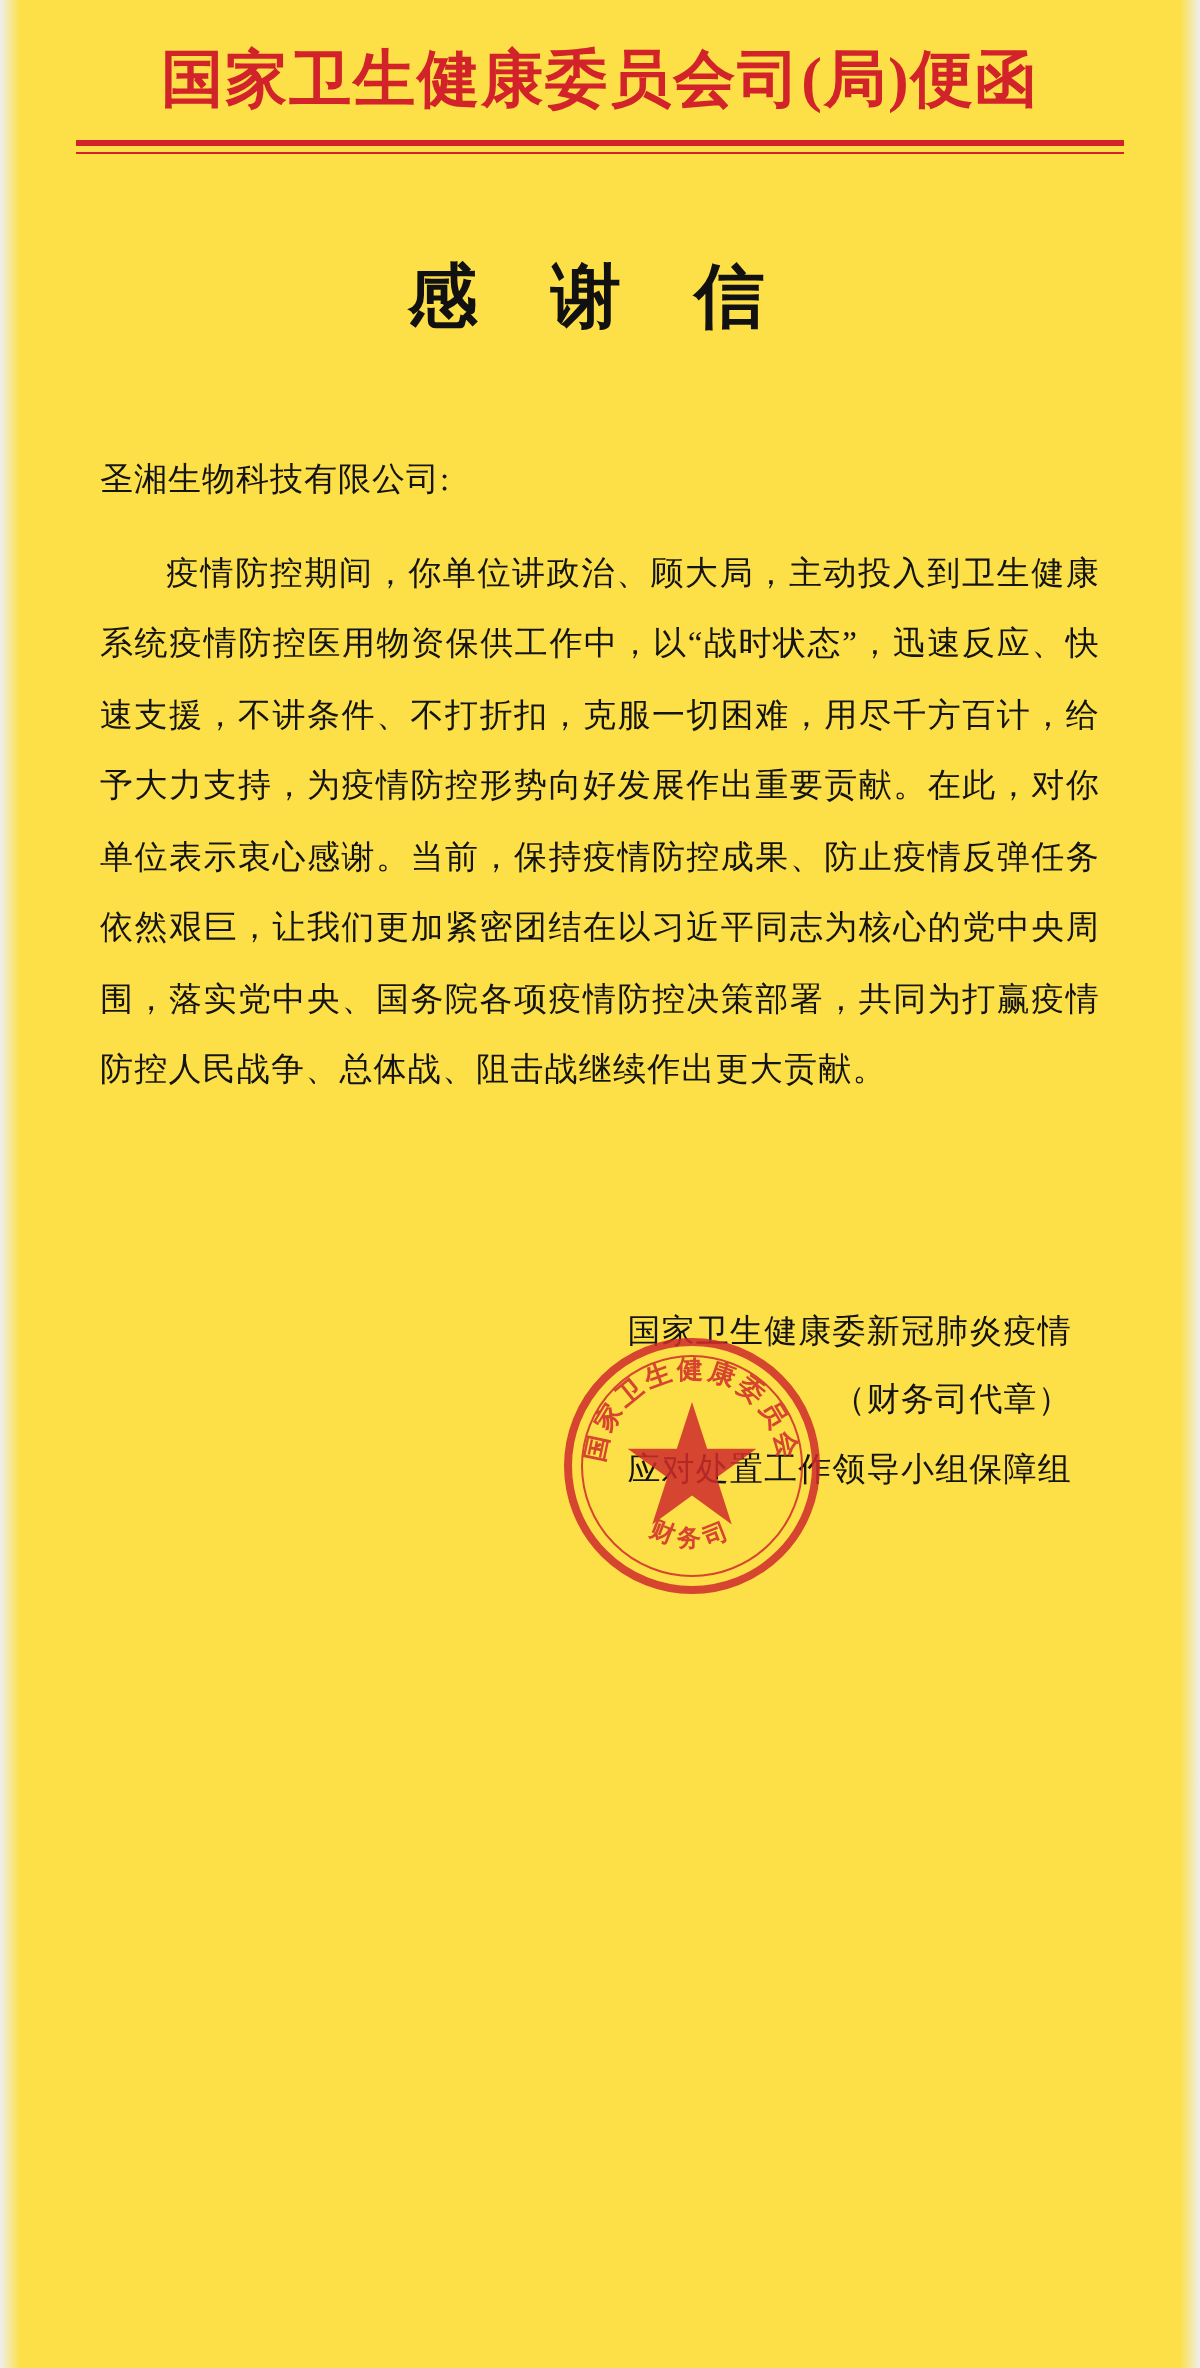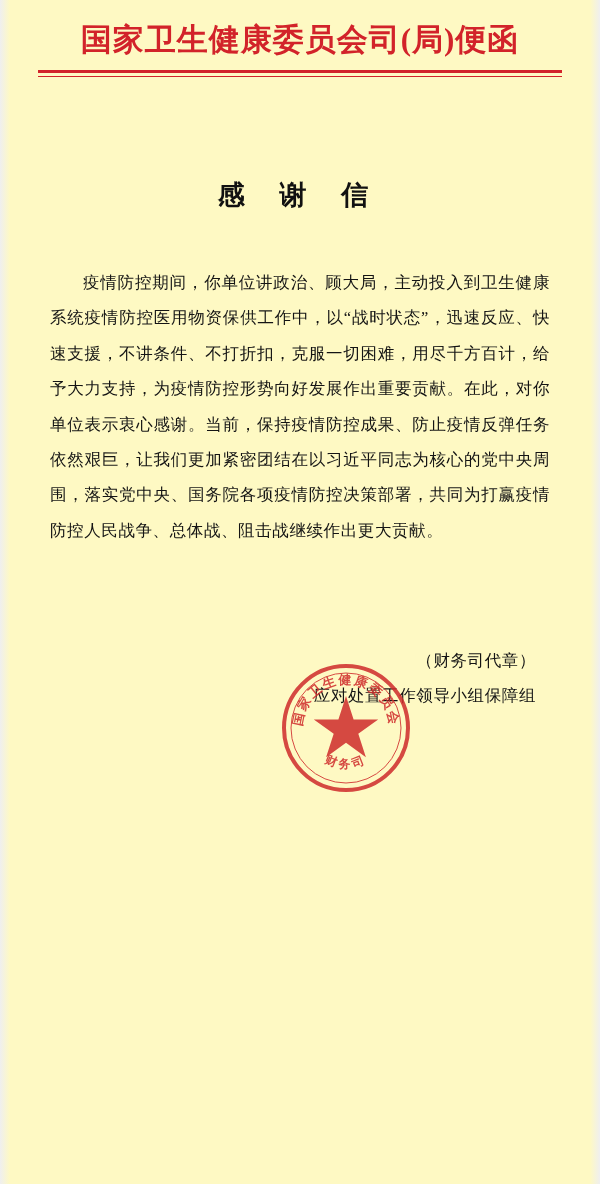--- a/index.html
+++ b/index.html
@@ -11,21 +11,21 @@
     width: 600px;
     height: 1184px;
     font-family: "Liberation Serif", "DejaVu Serif", serif;
     position: relative;
     overflow: hidden;
   }
   .page {
     position: relative;
     width: 600px;
     height: 1184px;
-    background: #fef9c3;
+    background: #fde047;
     box-sizing: border-box;
     padding: 0 38px;
   }
   
   .letterhead {
     padding-top: 22px;
     text-align: center;
   }
   .letterhead-title {
     color: #d2232a;
@@ -42,25 +42,25 @@
     background: #d2232a;
     width: 100%;
   }
   .letterhead-rule.thin {
     height: 1px;
     margin-top: 3px;
   }
   
   .doc-title {
     text-align: center;
-    font-size: 27px;
+    font-size: 35px;
     font-weight: bold;
     letter-spacing: 14px;
     color: #111;
-    margin-top: 100px;
+    margin-top: 48px;
     font-family: "Liberation Serif", "DejaVu Serif", serif;
   }
   
   .body-wrap {
     margin-top: 52px;
     padding: 0 12px;
   }
   .salutation {
     font-size: 16.5px;
     color: #141414;
@@ -127,20 +127,21 @@
 
   <div class="letterhead">
     <div class="letterhead-title">国家卫生健康委员会司(局)便函</div>
     <div class="letterhead-rule"></div>
     <div class="letterhead-rule thin"></div>
   </div>
 
   <div class="doc-title">感 谢 信</div>
 
   <div class="body-wrap">
+    <div class="salutation">圣湘生物科技有限公司:</div>
 
 
     <p class="para">疫情防控期间，你单位讲政治、顾大局，主动投入到卫生健康系统疫情防控医用物资保供工作中，以“战时状态”，迅速反应、快速支援，不讲条件、不打折扣，克服一切困难，用尽千方百计，给予大力支持，为疫情防控形势向好发展作出重要贡献。在此，对你单位表示衷心感谢。当前，保持疫情防控成果、防止疫情反弹任务依然艰巨，让我们更加紧密团结在以习近平同志为核心的党中央周围，落实党中央、国务院各项疫情防控决策部署，共同为打赢疫情防控人民战争、总体战、阻击战继续作出更大贡献。</p>
   </div>
 
   <div class="sign-block">
 
     <div class="seal">
       <svg viewBox="0 0 132 132" width="132" height="132" aria-hidden="true">
         <circle cx="66" cy="66" r="62" fill="none" stroke="#cf2b2b" stroke-width="4"></circle>
@@ -150,16 +151,17 @@
         <text fill="#cf2b2b" font-size="13" font-family="'Liberation Serif', serif" font-weight="bold" letter-spacing="2">
           <textPath href="#sealTopArc" startOffset="50%" text-anchor="middle">国家卫生健康委员会</textPath>
         </text>
         <path id="sealBotArc" d="M 26 66 A 40 40 0 0 0 106 66" fill="none"></path>
         <text fill="#cf2b2b" font-size="12" font-family="'Liberation Serif', serif" font-weight="bold" letter-spacing="3">
           <textPath href="#sealBotArc" startOffset="50%" text-anchor="middle">财务司</textPath>
         </text>
       </svg>
     </div>
 
+    <span class="sign-line">国家卫生健康委新冠肺炎疫情</span>
     <span class="sign-line sign-paren">（财务司代章）</span>
     <span class="sign-line">应对处置工作领导小组保障组</span>
   </div>
 </div>
 
 </body></html>

